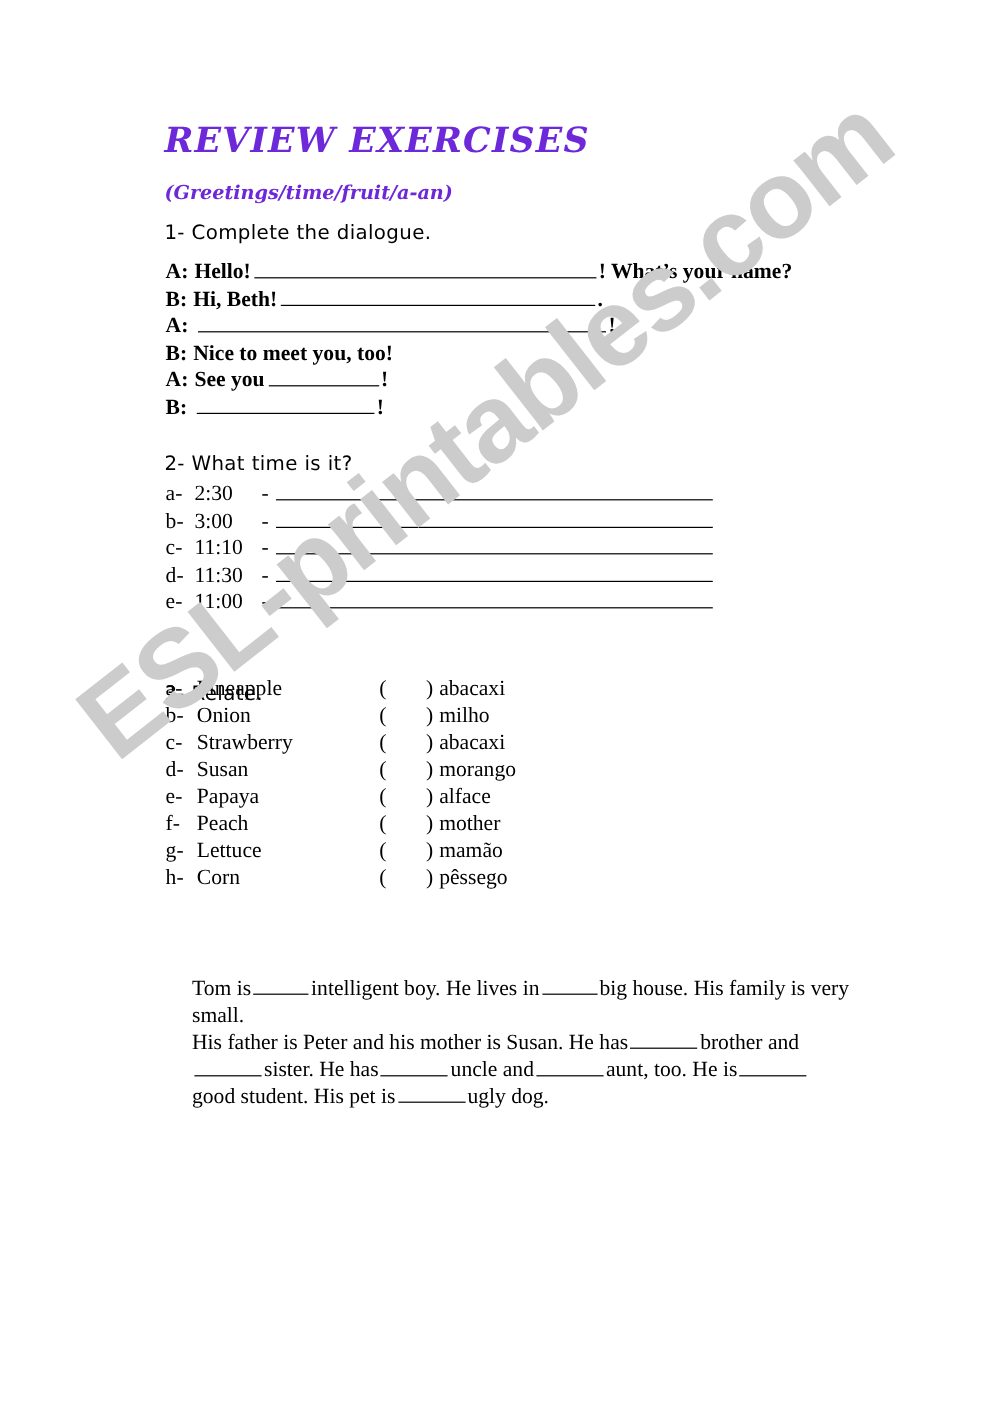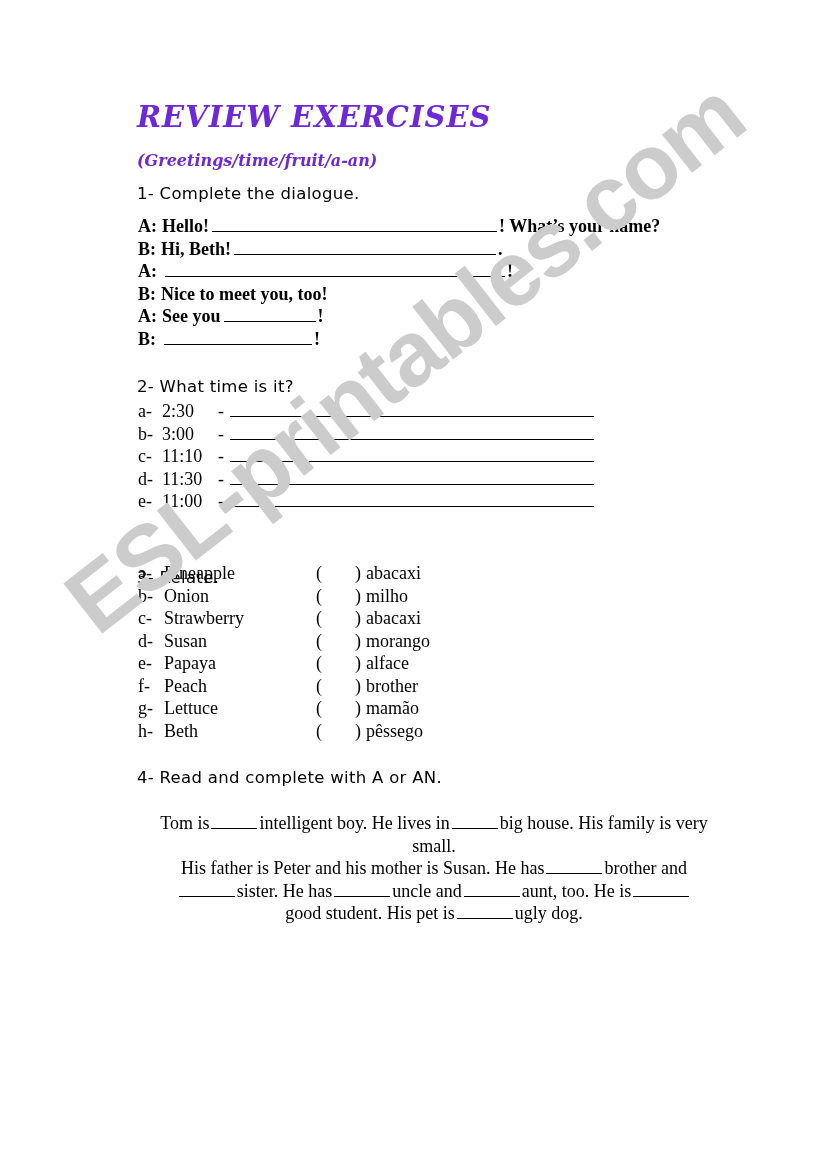--- a/index.html
+++ b/index.html
@@ -168,21 +168,21 @@
   .rel-pt     { display: inline-block; }
 
   
   #ex4-text {
     position: absolute;
     left: 160px;
     top: 812px;
     width: 548px;
     font-size: 18px;
     line-height: 22.5px;
-    text-align: center;
+    text-align: left;
   }
   #ex4-text p { margin: 0; }
   .b-sm { display:inline-block; width:46px; border-bottom:1.3px solid #000; height:14px; margin:0 2px; }
   .b-md { display:inline-block; width:56px; border-bottom:1.3px solid #000; height:14px; margin:0 2px; }
 </style>
 </head>
 <body>
 
 <div id="watermark">
   <div class="wm-text">ESL-printables.com</div>
@@ -300,39 +300,38 @@
         <span class="rel-en">Papaya</span>
         <span class="rel-paren-open">(</span>
         <span class="rel-paren-close">)</span>
         <span class="rel-pt">alface</span>
       </div>
       <div class="rel-row">
         <span class="rel-letter">f-</span>
         <span class="rel-en">Peach</span>
         <span class="rel-paren-open">(</span>
         <span class="rel-paren-close">)</span>
-        <span class="rel-pt">brother</span>
+        <span class="rel-pt">mother</span>
       </div>
       <div class="rel-row">
         <span class="rel-letter">g-</span>
         <span class="rel-en">Lettuce</span>
         <span class="rel-paren-open">(</span>
         <span class="rel-paren-close">)</span>
         <span class="rel-pt">mamão</span>
       </div>
       <div class="rel-row">
         <span class="rel-letter">h-</span>
-        <span class="rel-en">Beth</span>
+        <span class="rel-en">Corn</span>
         <span class="rel-paren-open">(</span>
         <span class="rel-paren-close">)</span>
         <span class="rel-pt">pêssego</span>
       </div>
     </div>
 
-  <div class="section-heading" style="top:768px;">4- Read and complete with A or AN.</div>
   <div id="ex4-text">
     <p>
       <span>Tom is</span><span class="b-sm"></span><span>intelligent boy. He lives in</span><span class="b-sm"></span><span>big house. His family is very small.</span>
     </p>
     <p>
       <span>His father is Peter and his mother is Susan. He has</span><span class="b-md"></span><span>brother and</span><span class="b-md"></span><span>sister. He has</span><span class="b-md"></span><span>uncle and</span><span class="b-md"></span><span>aunt, too. He is</span><span class="b-md"></span><span>good student. His pet is</span><span class="b-md"></span><span>ugly dog.</span>
     </p>
   </div>
 
 </div>

